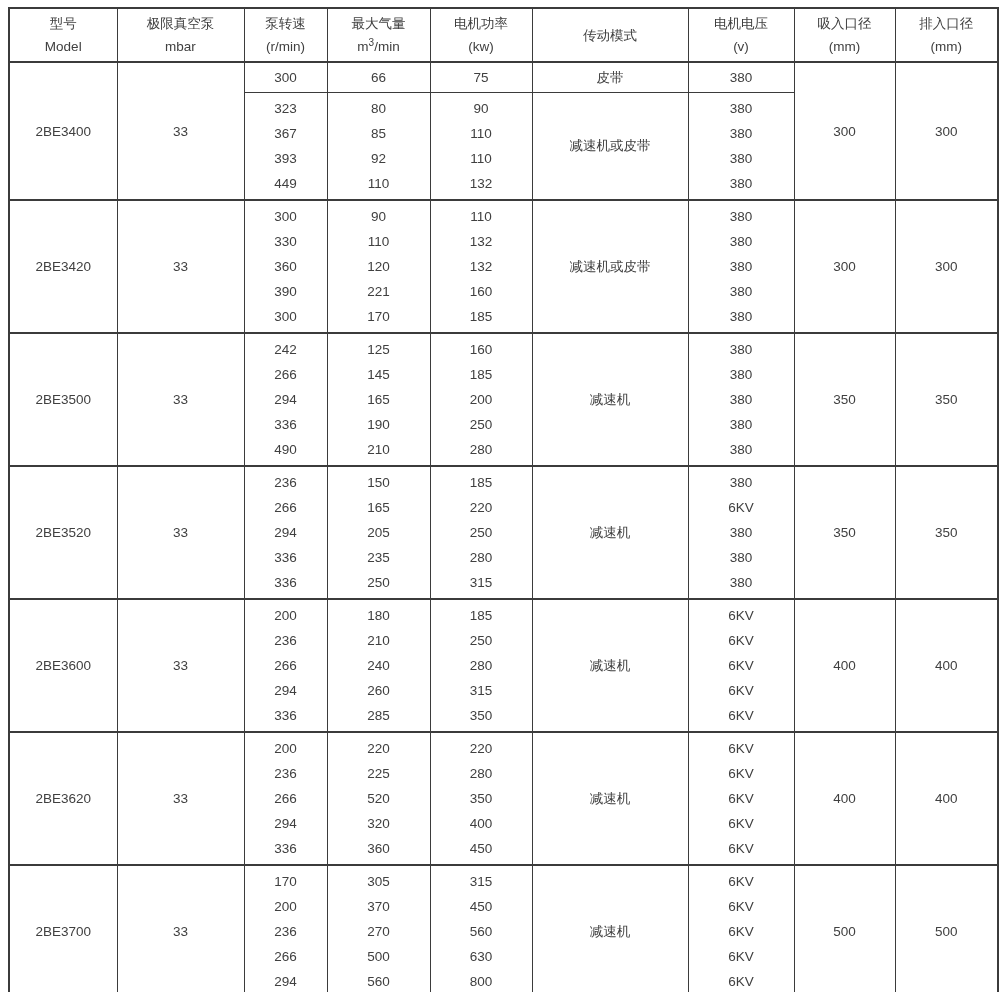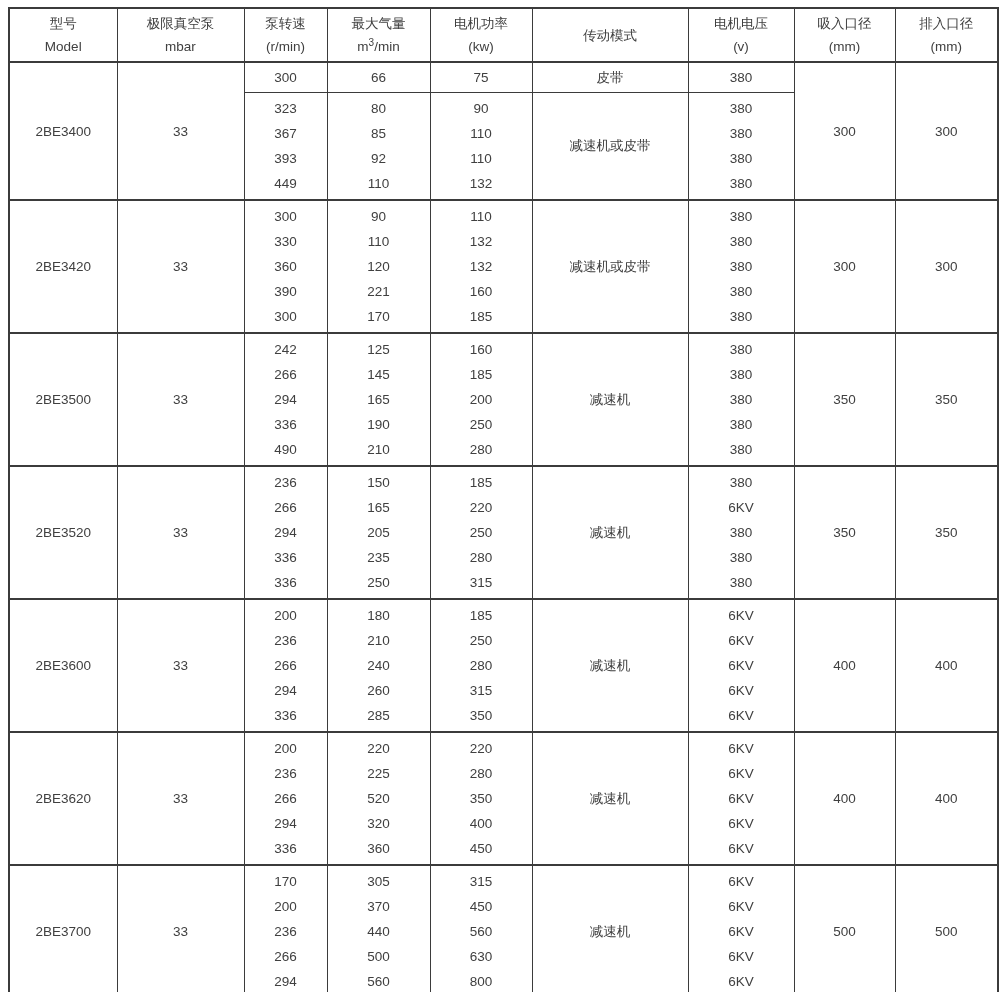--- a/index.html
+++ b/index.html
@@ -398,21 +398,21 @@
               <div class="line">200</div>
               <div class="line">236</div>
               <div class="line">266</div>
               <div class="line">294</div>
             </div>
           </td>
           <td>
             <div class="lines">
               <div class="line">305</div>
               <div class="line">370</div>
-              <div class="line">440</div>
+              <div class="line">270</div>
               <div class="line">500</div>
               <div class="line">560</div>
             </div>
           </td>
           <td>
             <div class="lines">
               <div class="line">315</div>
               <div class="line">450</div>
               <div class="line">560</div>
               <div class="line">630</div>

